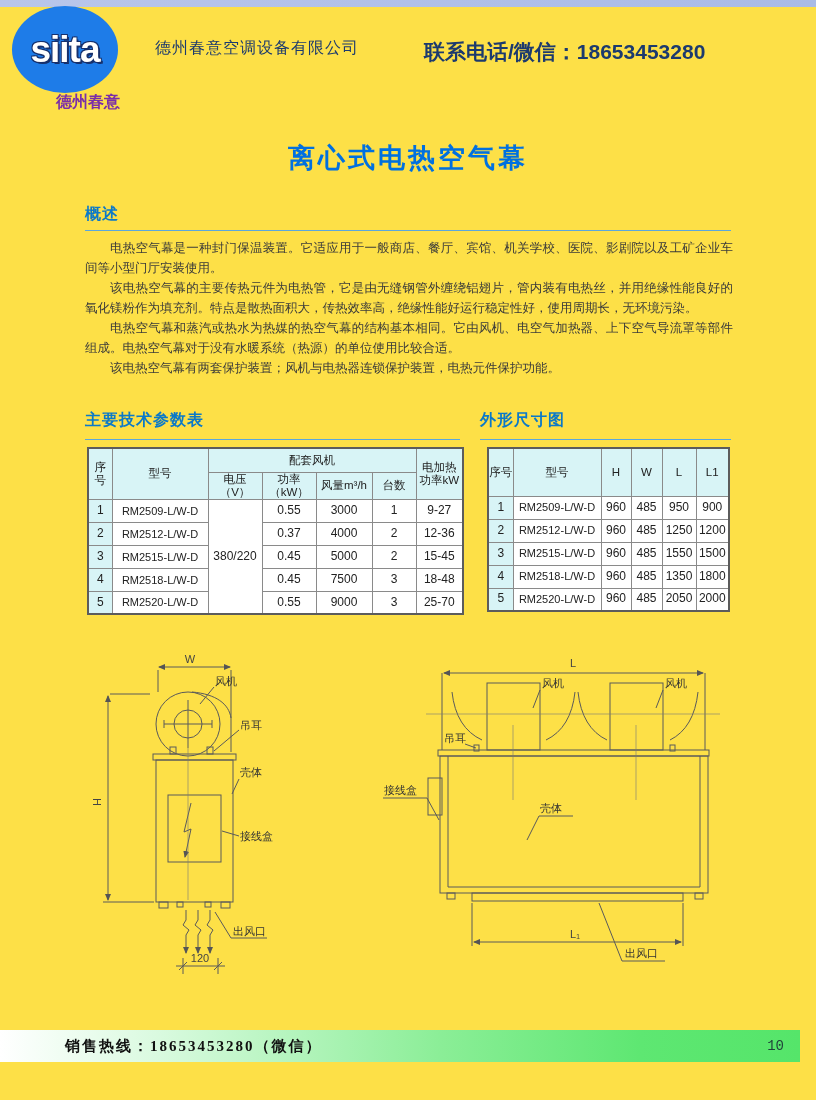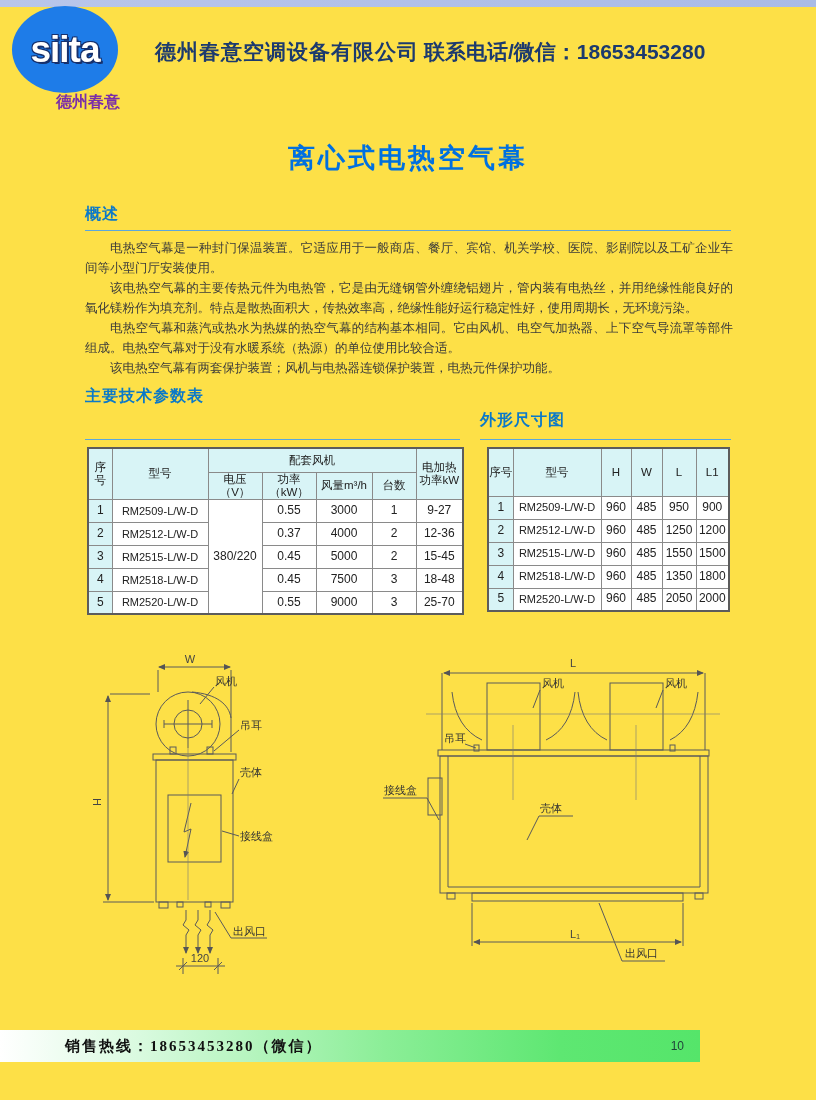--- a/index.html
+++ b/index.html
@@ -8,21 +8,21 @@
 
   .topbar{position:absolute;left:0;top:0;width:816px;height:7px;background:linear-gradient(90deg,#b9c6ea,#a9bbe6);}
 
   
   .logo-ellipse{position:absolute;left:12px;top:6px;width:106px;height:87px;background:#1e7ce8;border-radius:50%;
     display:flex;align-items:center;justify-content:center;}
   .logo-word{color:#ffffff;font-size:37px;font-weight:bold;letter-spacing:-1px;
     text-shadow:2px 2px 0 #16306c,-1px -1px 0 #16306c,1px -1px 0 #16306c,-1px 1px 0 #16306c;}
   .logo-sub{position:absolute;left:10px;top:92px;width:110px;text-align:right;
     color:#7b2fa8;font-size:16px;font-weight:bold;}
-  .company{position:absolute;left:155px;top:38px;color:#1c3a6e;font-size:21px;font-weight:bold;letter-spacing:1px;}
+  .company{position:absolute;left:155px;top:38px;color:#1c3a6e;font-size:16px;font-weight:normal;letter-spacing:1px;}
   .phone{position:absolute;left:424px;top:38px;color:#1c3a6e;font-size:21px;font-weight:bold;}
 
   .page-title{position:absolute;left:0;top:140px;width:816px;text-align:center;
     color:#0070e0;font-size:27px;font-weight:bold;letter-spacing:3px;}
 
   .sec-head{position:absolute;color:#0b79c8;font-size:16px;font-weight:bold;letter-spacing:1px;}
   .sec-rule{position:absolute;height:0;border-top:1px solid #5aa7dc;}
 
   .paras{position:absolute;left:85px;top:238px;width:648px;color:#3a3a3a;font-size:12.5px;line-height:20px;}
   .paras p{margin:0;text-indent:2em;text-align:justify;}
@@ -38,26 +38,26 @@
   tr.body-row{height:23px;}
 
   
   svg.diagram{position:absolute;}
   svg .ln{stroke:#5a5a5a;stroke-width:1;fill:none;}
   svg .thin{stroke:#7a7a7a;stroke-width:0.6;fill:none;}
   svg .lbl{font-family:"Liberation Sans","DejaVu Sans",sans-serif;font-size:11px;fill:#333;}
   svg .dim{font-family:"Liberation Sans","DejaVu Sans",sans-serif;font-size:11px;fill:#444;}
 
   
-  .footer{position:absolute;left:0;top:1030px;width:676px;height:32px;
-    background:linear-gradient(90deg,#ffffff 0%,#d9fadf 20%,#8bee97 55%,#5ee772 80%,#55e56a 100%);padding-left:24px;}
+  .footer{position:absolute;left:0;top:1030px;width:800px;height:32px;
+    background:linear-gradient(90deg,#ffffff 0%,#d9fadf 20%,#8bee97 55%,#5ee772 80%,#55e56a 100%);}
   .hotline{position:absolute;left:65px;top:0;line-height:32px;
     font-family:"Liberation Serif","DejaVu Serif",serif;font-weight:bold;font-size:15px;color:#111;letter-spacing:2px;}
   .pagenum{position:absolute;right:16px;top:0;line-height:32px;
-    font-family:Liberation Sans, sans-serif;font-size:12px;color:#20443a;}
+    font-family:Liberation Mono, monospace;font-size:14px;color:#20443a;}
 </style>
 </head>
 <body>
 
 <div id="page">
 
   <div class="topbar"></div>
 
   <div class="logo-ellipse">
     <span class="logo-word">siita</span>
@@ -71,21 +71,21 @@
   <div class="sec-head" style="left:85px;top:204px">概述</div>
   <div class="sec-rule" style="left:85px;top:230px;width:646px"></div>
 
   <div class="paras">
     <p>电热空气幕是一种封门保温装置。它适应用于一般商店、餐厅、宾馆、机关学校、医院、影剧院以及工矿企业车间等小型门厅安装使用。</p>
     <p>该电热空气幕的主要传热元件为电热管，它是由无缝钢管外缠绕铝翅片，管内装有电热丝，并用绝缘性能良好的氧化镁粉作为填充剂。特点是散热面积大，传热效率高，绝缘性能好运行稳定性好，使用周期长，无环境污染。</p>
     <p>电热空气幕和蒸汽或热水为热媒的热空气幕的结构基本相同。它由风机、电空气加热器、上下空气导流罩等部件组成。电热空气幕对于没有水暖系统（热源）的单位使用比较合适。</p>
     <p>该电热空气幕有两套保护装置；风机与电热器连锁保护装置，电热元件保护功能。</p>
   </div>
 
-  <div class="sec-head" style="left:85px;top:386px">主要技术参数表</div>
+  <div class="sec-head" style="left:85px;top:410px">主要技术参数表</div>
   <div class="sec-rule" style="left:85px;top:439px;width:375px"></div>
   <div class="sec-head" style="left:480px;top:410px">外形尺寸图</div>
   <div class="sec-rule" style="left:480px;top:439px;width:251px"></div>
 
   <table style="left:87px;top:447px;width:375px">
     <colgroup>
         <col style="width:24px">
         <col style="width:96px">
         <col style="width:54px">
         <col style="width:54px">

